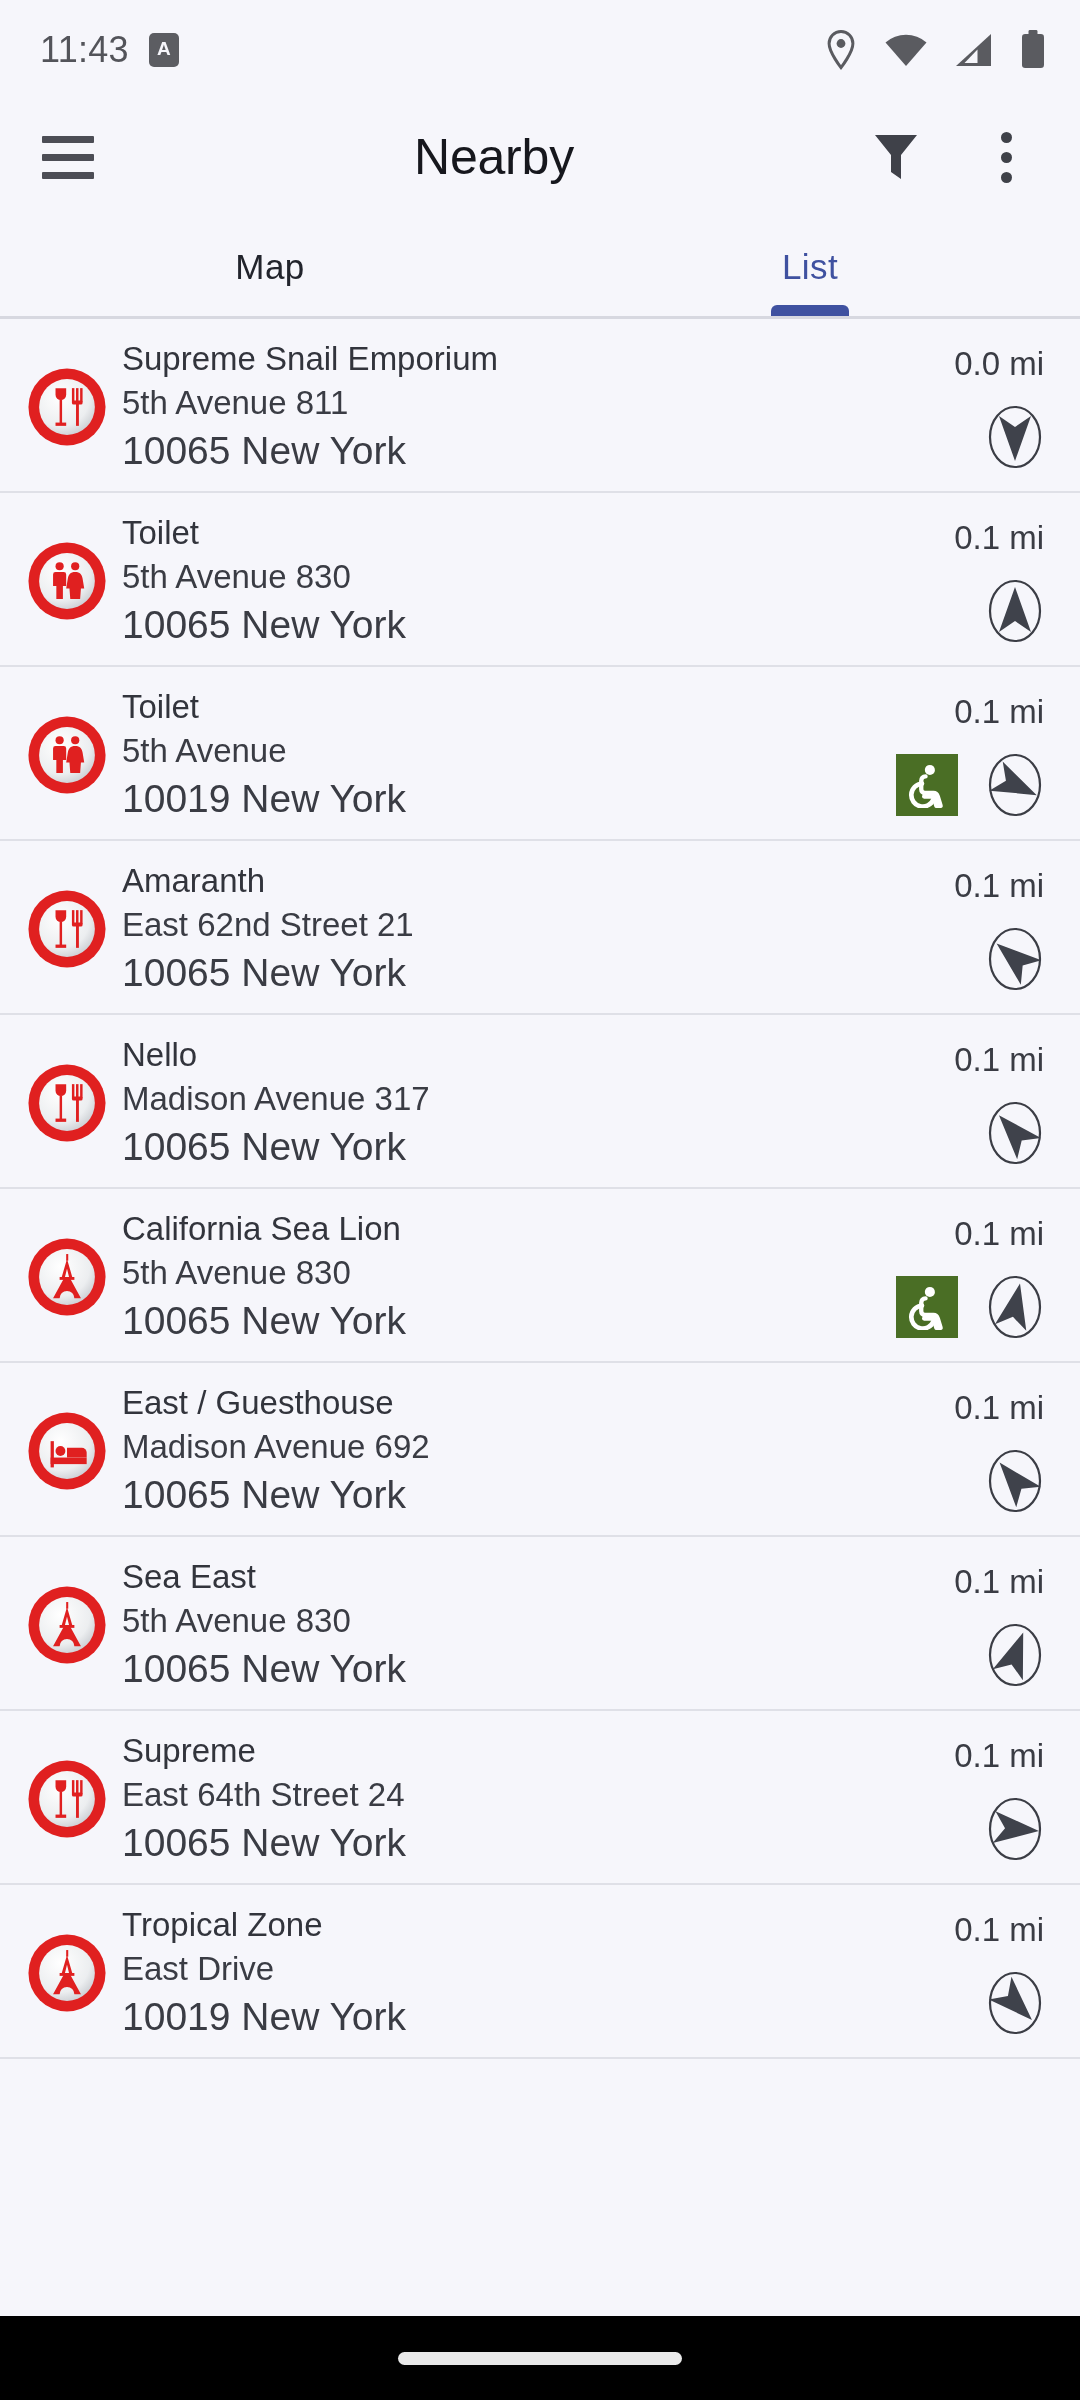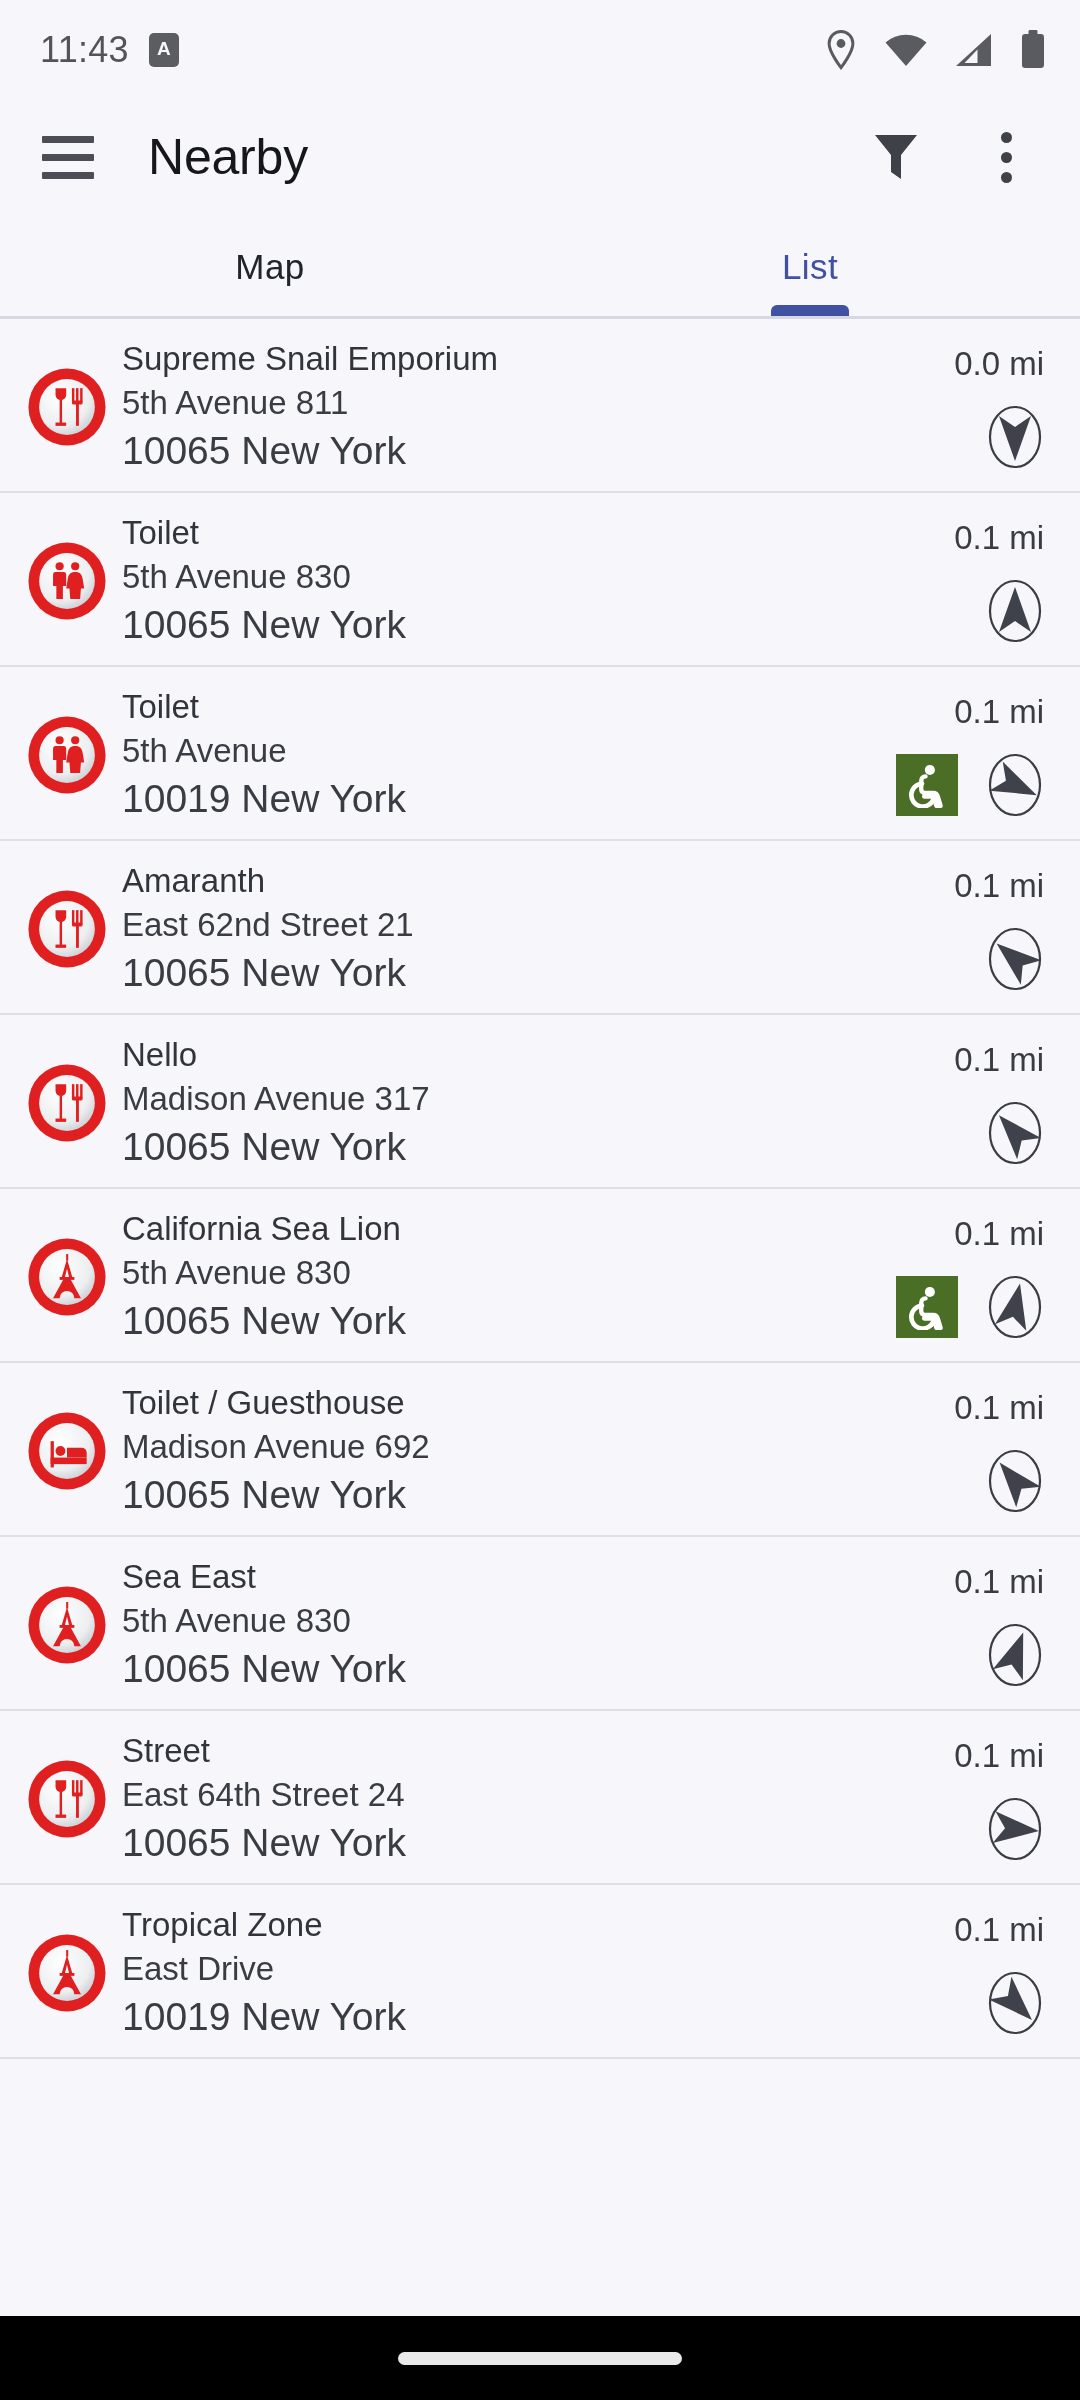--- a/index.html
+++ b/index.html
@@ -30,21 +30,21 @@
   .status-right { margin-left:auto; display:flex; align-items:center; gap:26px; }
   .status-right svg { display:block; }
 
   
   .appbar {
     flex:0 0 122px; height:122px;
     display:flex; align-items:center; padding:0 36px 0 42px;
   }
   .hamburger { width:58px; height:58px; display:flex; flex-direction:column; justify-content:center; gap:11px; flex:0 0 auto; cursor:pointer; }
   .hamburger i { display:block; height:7px; border-radius:1px; background:#4c4d55; width:52px; }
-  .titleblock { margin-left:48px; display:flex; flex-direction:column; justify-content:center; flex:1 1 auto; min-width:0; }
+  .titleblock { margin-left:48px; display:flex; flex-direction:row; justify-content:center; flex:1 1 auto; min-width:0; }
   .app-title { font-size:50px; color:#16171d; line-height:1.08; letter-spacing:-0.2px; font-weight:400; }
   .app-subtitle { font-size:33px; color:#1d1e24; line-height:1.35; margin-top:6px; }
   .appbar-actions { display:flex; align-items:center; gap:34px; margin-left:18px; flex:0 0 auto; }
   .icon-btn { width:76px; height:76px; display:flex; align-items:center; justify-content:center; cursor:pointer; }
   .kebab { display:flex; flex-direction:column; align-items:center; gap:9px; }
   .kebab span { width:11px; height:11px; border-radius:50%; background:#3f4149; display:block; }
 
   
   .tabbar { flex:0 0 98px; height:98px; display:flex; position:relative; }
   .tab { flex:1 1 0; display:flex; align-items:center; justify-content:center; position:relative; cursor:pointer; }
@@ -420,21 +420,21 @@
             </defs>
             <circle cx="50" cy="50" r="47" fill="#e02020"></circle>
             <circle cx="50" cy="50" r="34" fill="url(#g7)"></circle>
             <rect x="30" y="38" width="4" height="32" fill="#e02020"></rect>
             <circle cx="42" cy="50" r="6" fill="#e02020"></circle>
             <path d="M50 46 h18 a6 6 0 0 1 6 6 v6 H50 Z" fill="#e02020"></path>
             <rect x="30" y="58" width="44" height="8" fill="#e02020"></rect>
           </svg>
         </div>
         <div class="row-text">
-          <div class="poi-name">Toilet / Guesthouse</div>
+          <div class="poi-name">East / Guesthouse</div>
           <div class="poi-street">Madison Avenue 692</div>
           <div class="poi-city">10065 New York</div>
         </div>
         <div class="row-right">
           <div class="distance">0.1 mi</div>
           <div class="right-icons">
             <div class="compass">
               <svg viewBox="0 0 70 70">
                 <ellipse cx="35" cy="35" rx="25" ry="30" fill="none" stroke="#3b3d45" stroke-width="2.2"></ellipse>
                 <g transform="rotate(320 35 35)">
@@ -498,21 +498,21 @@
             <rect x="41" y="41" width="3" height="30" fill="#e02020"></rect>
             <rect x="36" y="69" width="13" height="4" fill="#e02020"></rect>
             <rect x="56" y="27" width="3" height="17" fill="#e02020"></rect>
             <rect x="61" y="27" width="3" height="17" fill="#e02020"></rect>
             <rect x="66" y="27" width="3" height="17" fill="#e02020"></rect>
             <rect x="56" y="42" width="13" height="5" rx="2" fill="#e02020"></rect>
             <rect x="61" y="46" width="3.5" height="27" fill="#e02020"></rect>
           </svg>
         </div>
         <div class="row-text">
-          <div class="poi-name">Street</div>
+          <div class="poi-name">Supreme</div>
           <div class="poi-street">East 64th Street 24</div>
           <div class="poi-city">10065 New York</div>
         </div>
         <div class="row-right">
           <div class="distance">0.1 mi</div>
           <div class="right-icons">
             <div class="compass">
               <svg viewBox="0 0 70 70">
                 <ellipse cx="35" cy="35" rx="25" ry="30" fill="none" stroke="#3b3d45" stroke-width="2.2"></ellipse>
                 <g transform="rotate(95 35 35)">

